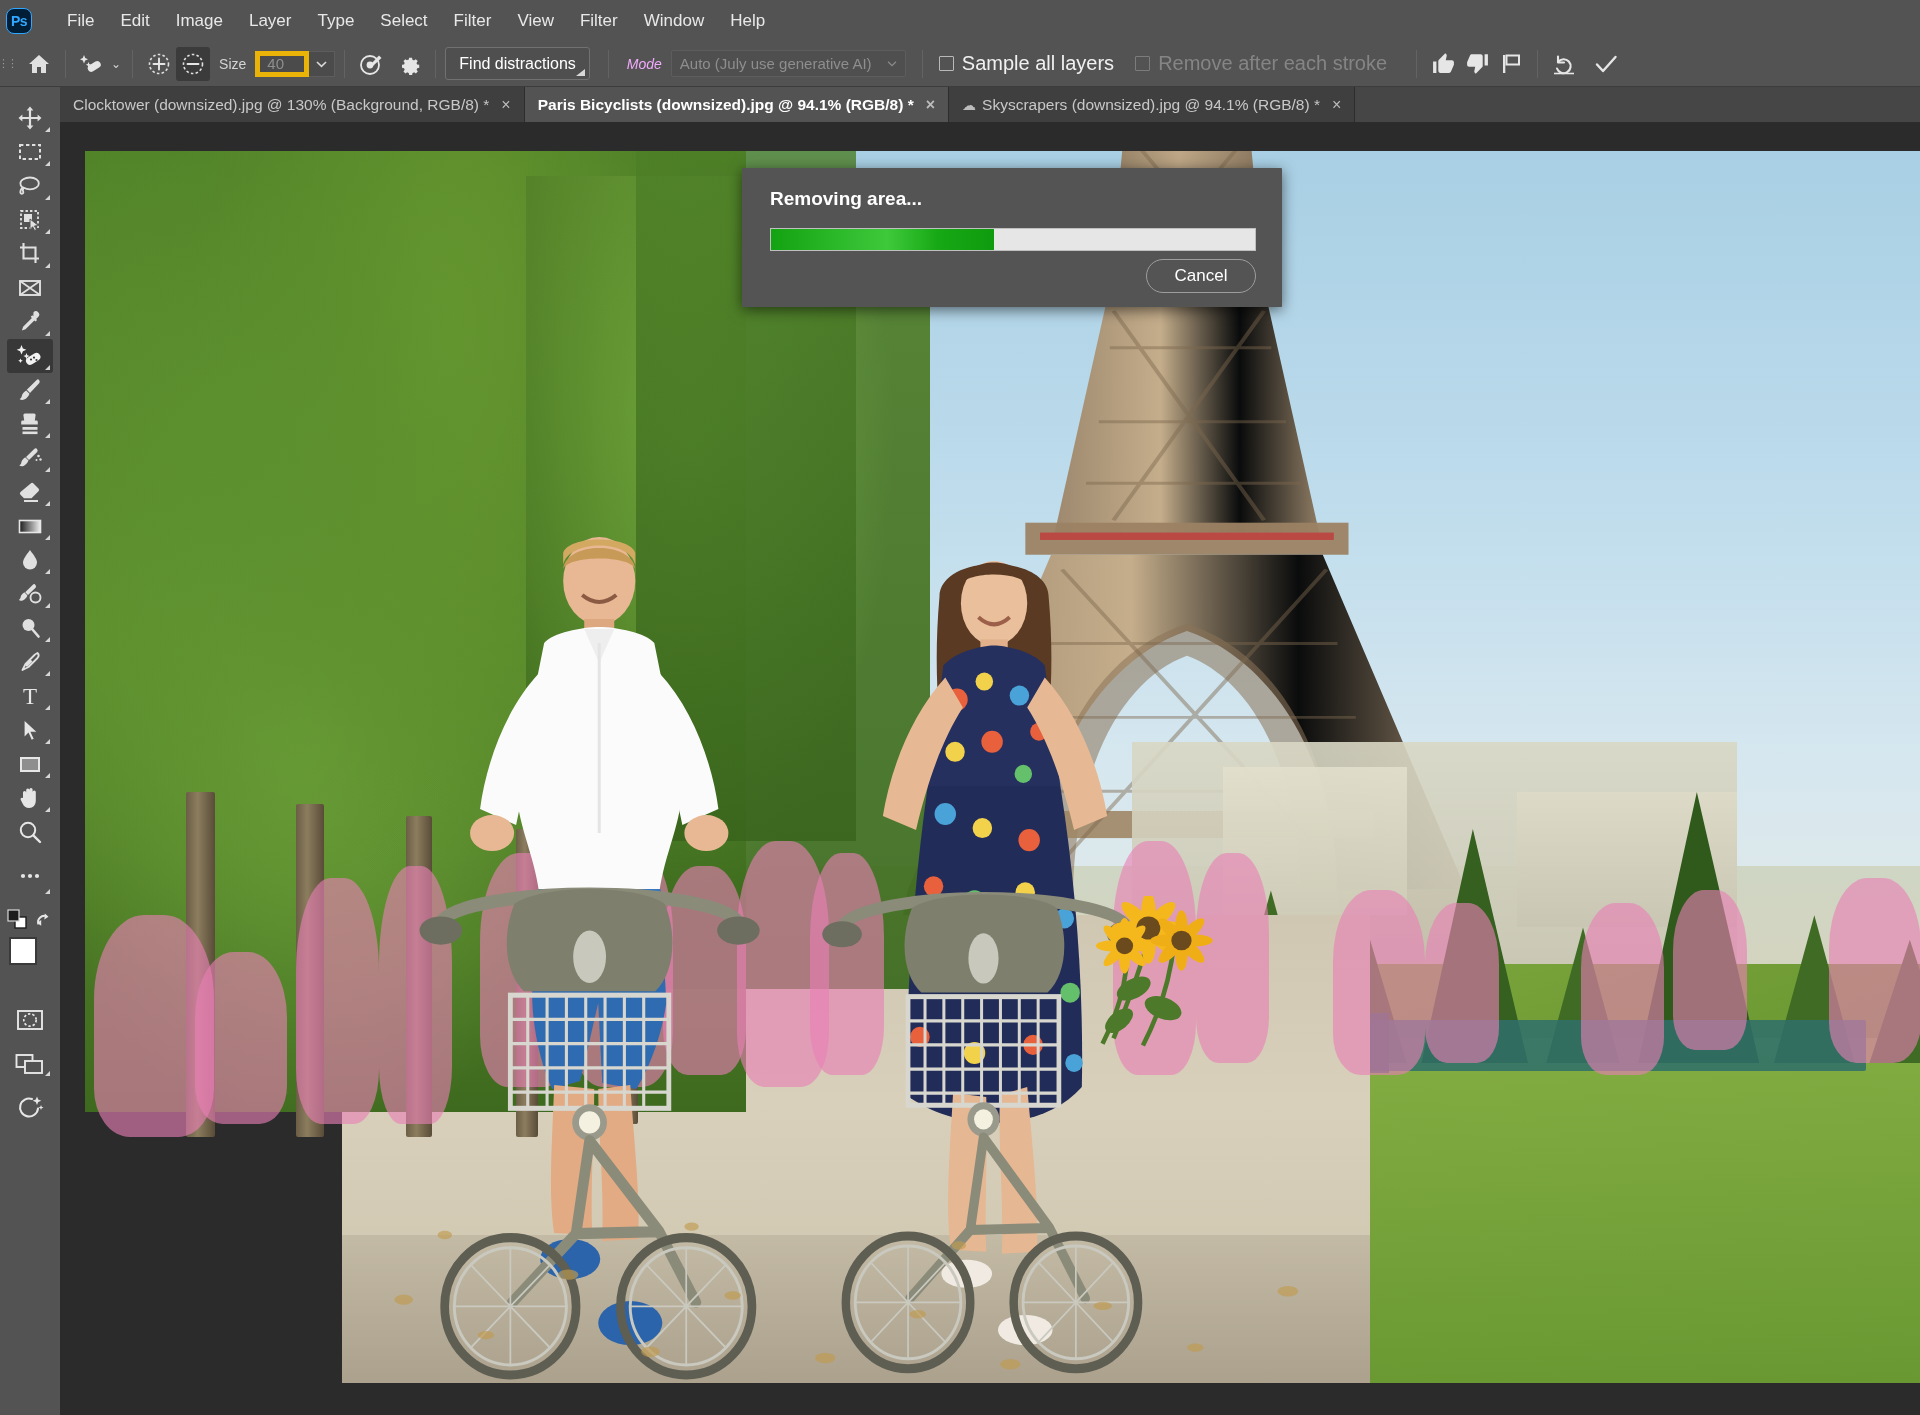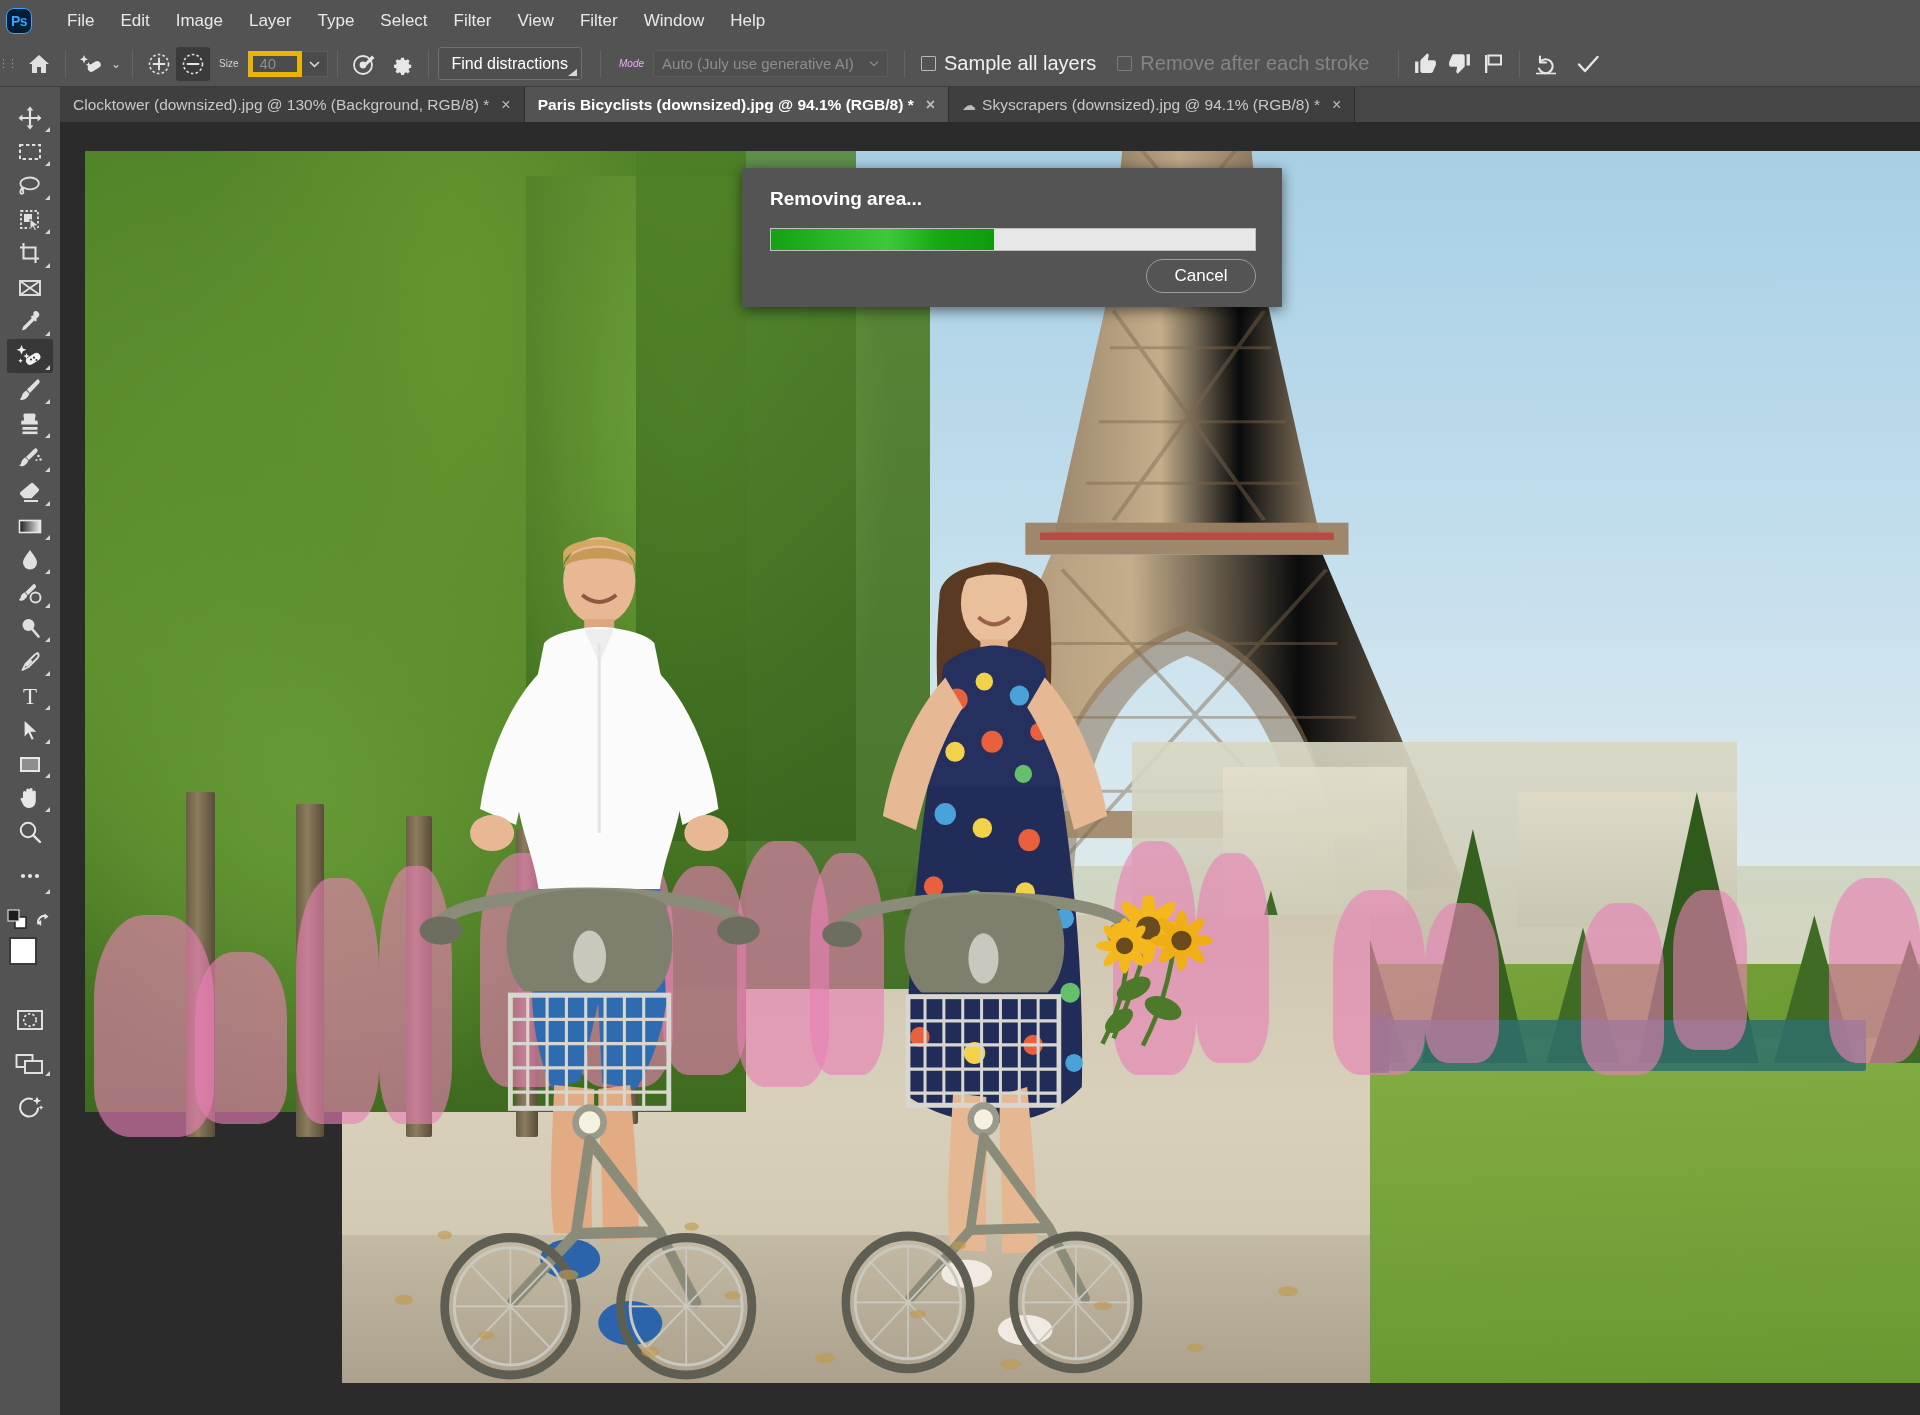--- a/index.html
+++ b/index.html
@@ -39,21 +39,21 @@
   #opt-grip {
     width: 14px; height: 46px; display: flex; align-items: center;
     justify-content: center; color: #9a9a9a; font-size: 11px; letter-spacing: -2px;
   }
   .opt-sep { width: 1px; height: 28px; background: #636363; margin: 0 9px; }
   .opt-btn {
     width: 34px; height: 34px; display: flex; align-items: center;
     justify-content: center; border-radius: 3px; cursor: default;
   }
   .opt-btn.sel { background: #3b3b3b; }
-  .opt-label { color: #d4d4d4; font-size: 10px; margin: 0 9px; white-space: nowrap; }
+  .opt-label { color: #d4d4d4; font-size: 14px; margin: 0 9px; white-space: nowrap; }
   .opt-label.dim { color: #f0abfc; font-style: italic; }
   .num-field {
     width: 54px; height: 26px; background: #4b4b4b; border: 5px solid #eab308;
     color: #8e8e8e; font-size: 15px; display: flex; align-items: center;
     padding-left: 7px;
   }
   .spin {
     width: 26px; height: 26px; background: #4b4b4b; border: 1px solid #5d5d5d;
     border-left: none; display: flex; align-items: center; justify-content: center;
   }

